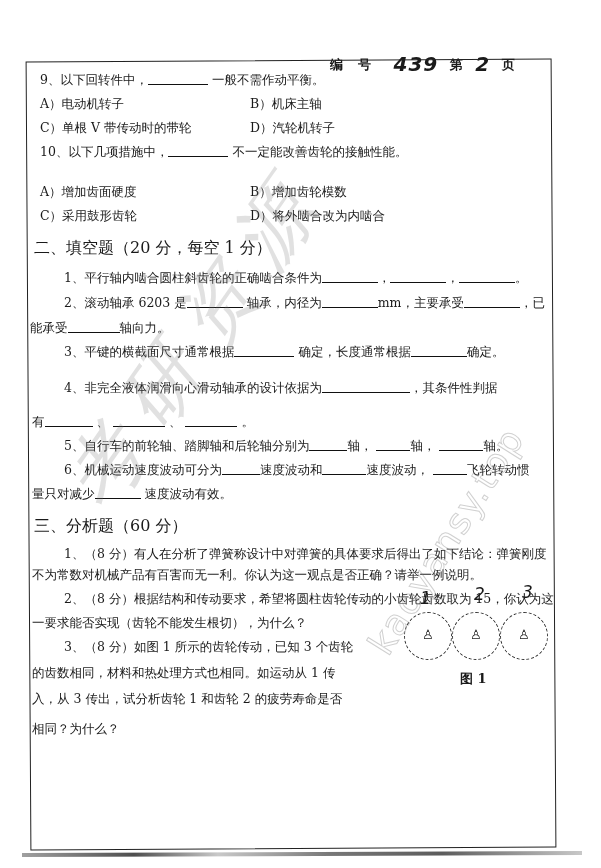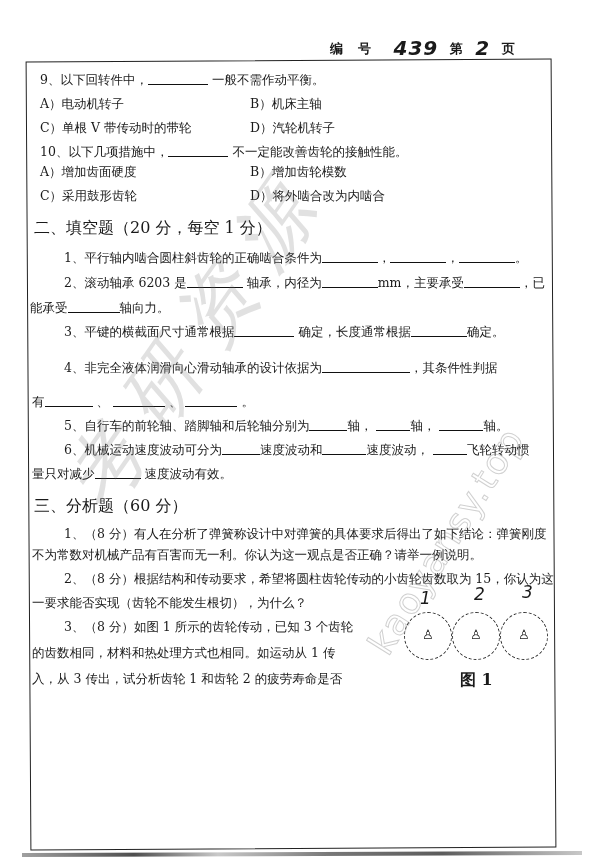--- a/index.html
+++ b/index.html
@@ -10,21 +10,21 @@
     body {
       width: 601px;
       height: 868px;
       position: relative;
       overflow: hidden;
       font-family: "DejaVu Serif", "Liberation Serif", serif;
       color: #1a1a1a;
     }
     .header {
       position: absolute;
-      top: 36px;
+      top: 52px;
       left: 330px;
       font-size: 13px;
       font-weight: bold;
       letter-spacing: 1px;
     }
     .header .lbl { margin-right: 10px; }
     .header .num {
       font-family: "DejaVu Sans", sans-serif;
       font-size: 20px;
       font-style: italic;
@@ -92,21 +92,21 @@
       position: absolute;
       left: 17px;
       top: 14px;
       font-size: 13px;
       font-family: "DejaVu Sans", sans-serif;
     }
     .fig-caption {
       position: absolute;
       left: 64px;
       top: 82px;
-      font-size: 16px;
+      font-size: 13px;
       font-weight: bold;
     }
     .watermark {
       position: absolute;
       color: rgba(120,120,120,0.22);
       pointer-events: none;
       white-space: nowrap;
     }
     .wm-cn {
       left: 40px;
@@ -165,21 +165,21 @@
   </div>
   <div class="opt-row" style="margin-top:4px">
     <span class="opt">C）单根 V 带传动时的带轮</span>
     <span>D）汽轮机转子</span>
   </div>
 
   <p class="q" style="margin-top:4px">
     <span>10、以下几项措施中，</span><span class="blank" style="width:60px"></span>
     <span>不一定能改善齿轮的接触性能。</span>
   </p>
-  <div class="opt-row" style="margin-top:0">
+  <div class="opt-row" style="margin-top:20px">
     <span class="opt">A）增加齿面硬度</span>
     <span>B）增加齿轮模数</span>
   </div>
   <div class="opt-row" style="margin-top:4px">
     <span class="opt">C）采用鼓形齿轮</span>
     <span>D）将外啮合改为内啮合</span>
   </div>
 
   <p class="section-title" style="margin-top:12px;margin-left:-6px">二、填空题（20 分，每空 1 分）</p>
 
@@ -223,20 +223,21 @@
   </p>
 
   <p class="section-title" style="margin-top:12px;margin-left:-6px">三、分析题（60 分）</p>
   <p class="q indent" style="margin-top:8px">1、（8 分）有人在分析了弹簧称设计中对弹簧的具体要求后得出了如下结论：弹簧刚度</p>
   <p class="q" style="margin-top:1px;margin-left:-8px">不为常数对机械产品有百害而无一利。你认为这一观点是否正确？请举一例说明。</p>
   <p class="q indent" style="margin-top:4px">2、（8 分）根据结构和传动要求，希望将圆柱齿轮传动的小齿轮齿数取为 15，你认为这</p>
   <p class="q" style="margin-top:4px;margin-left:-8px">一要求能否实现（齿轮不能发生根切），为什么？</p>
   <p class="q indent" style="margin-top:4px">3、（8 分）如图 1 所示的齿轮传动，已知 3 个齿轮</p>
   <p class="q" style="margin-top:6px;margin-left:-8px">的齿数相同，材料和热处理方式也相同。如运动从 1 传</p>
   <p class="q" style="margin-top:6px;margin-left:-8px">入，从 3 传出，试分析齿轮 1 和齿轮 2 的疲劳寿命是否</p>
+  <p class="q" style="margin-top:10px;margin-left:-8px">相同？为什么？</p>
 </div>
 
 <div class="fig">
   <span class="fig-label" style="left:24px;top:0">1</span>
   <span class="fig-label" style="left:78px;top:-4px">2</span>
   <span class="fig-label" style="left:126px;top:-6px">3</span>
   <div class="gear" style="left:8px">
     <span class="pin">♙</span>
   </div>
   <div class="gear" style="left:56px">

